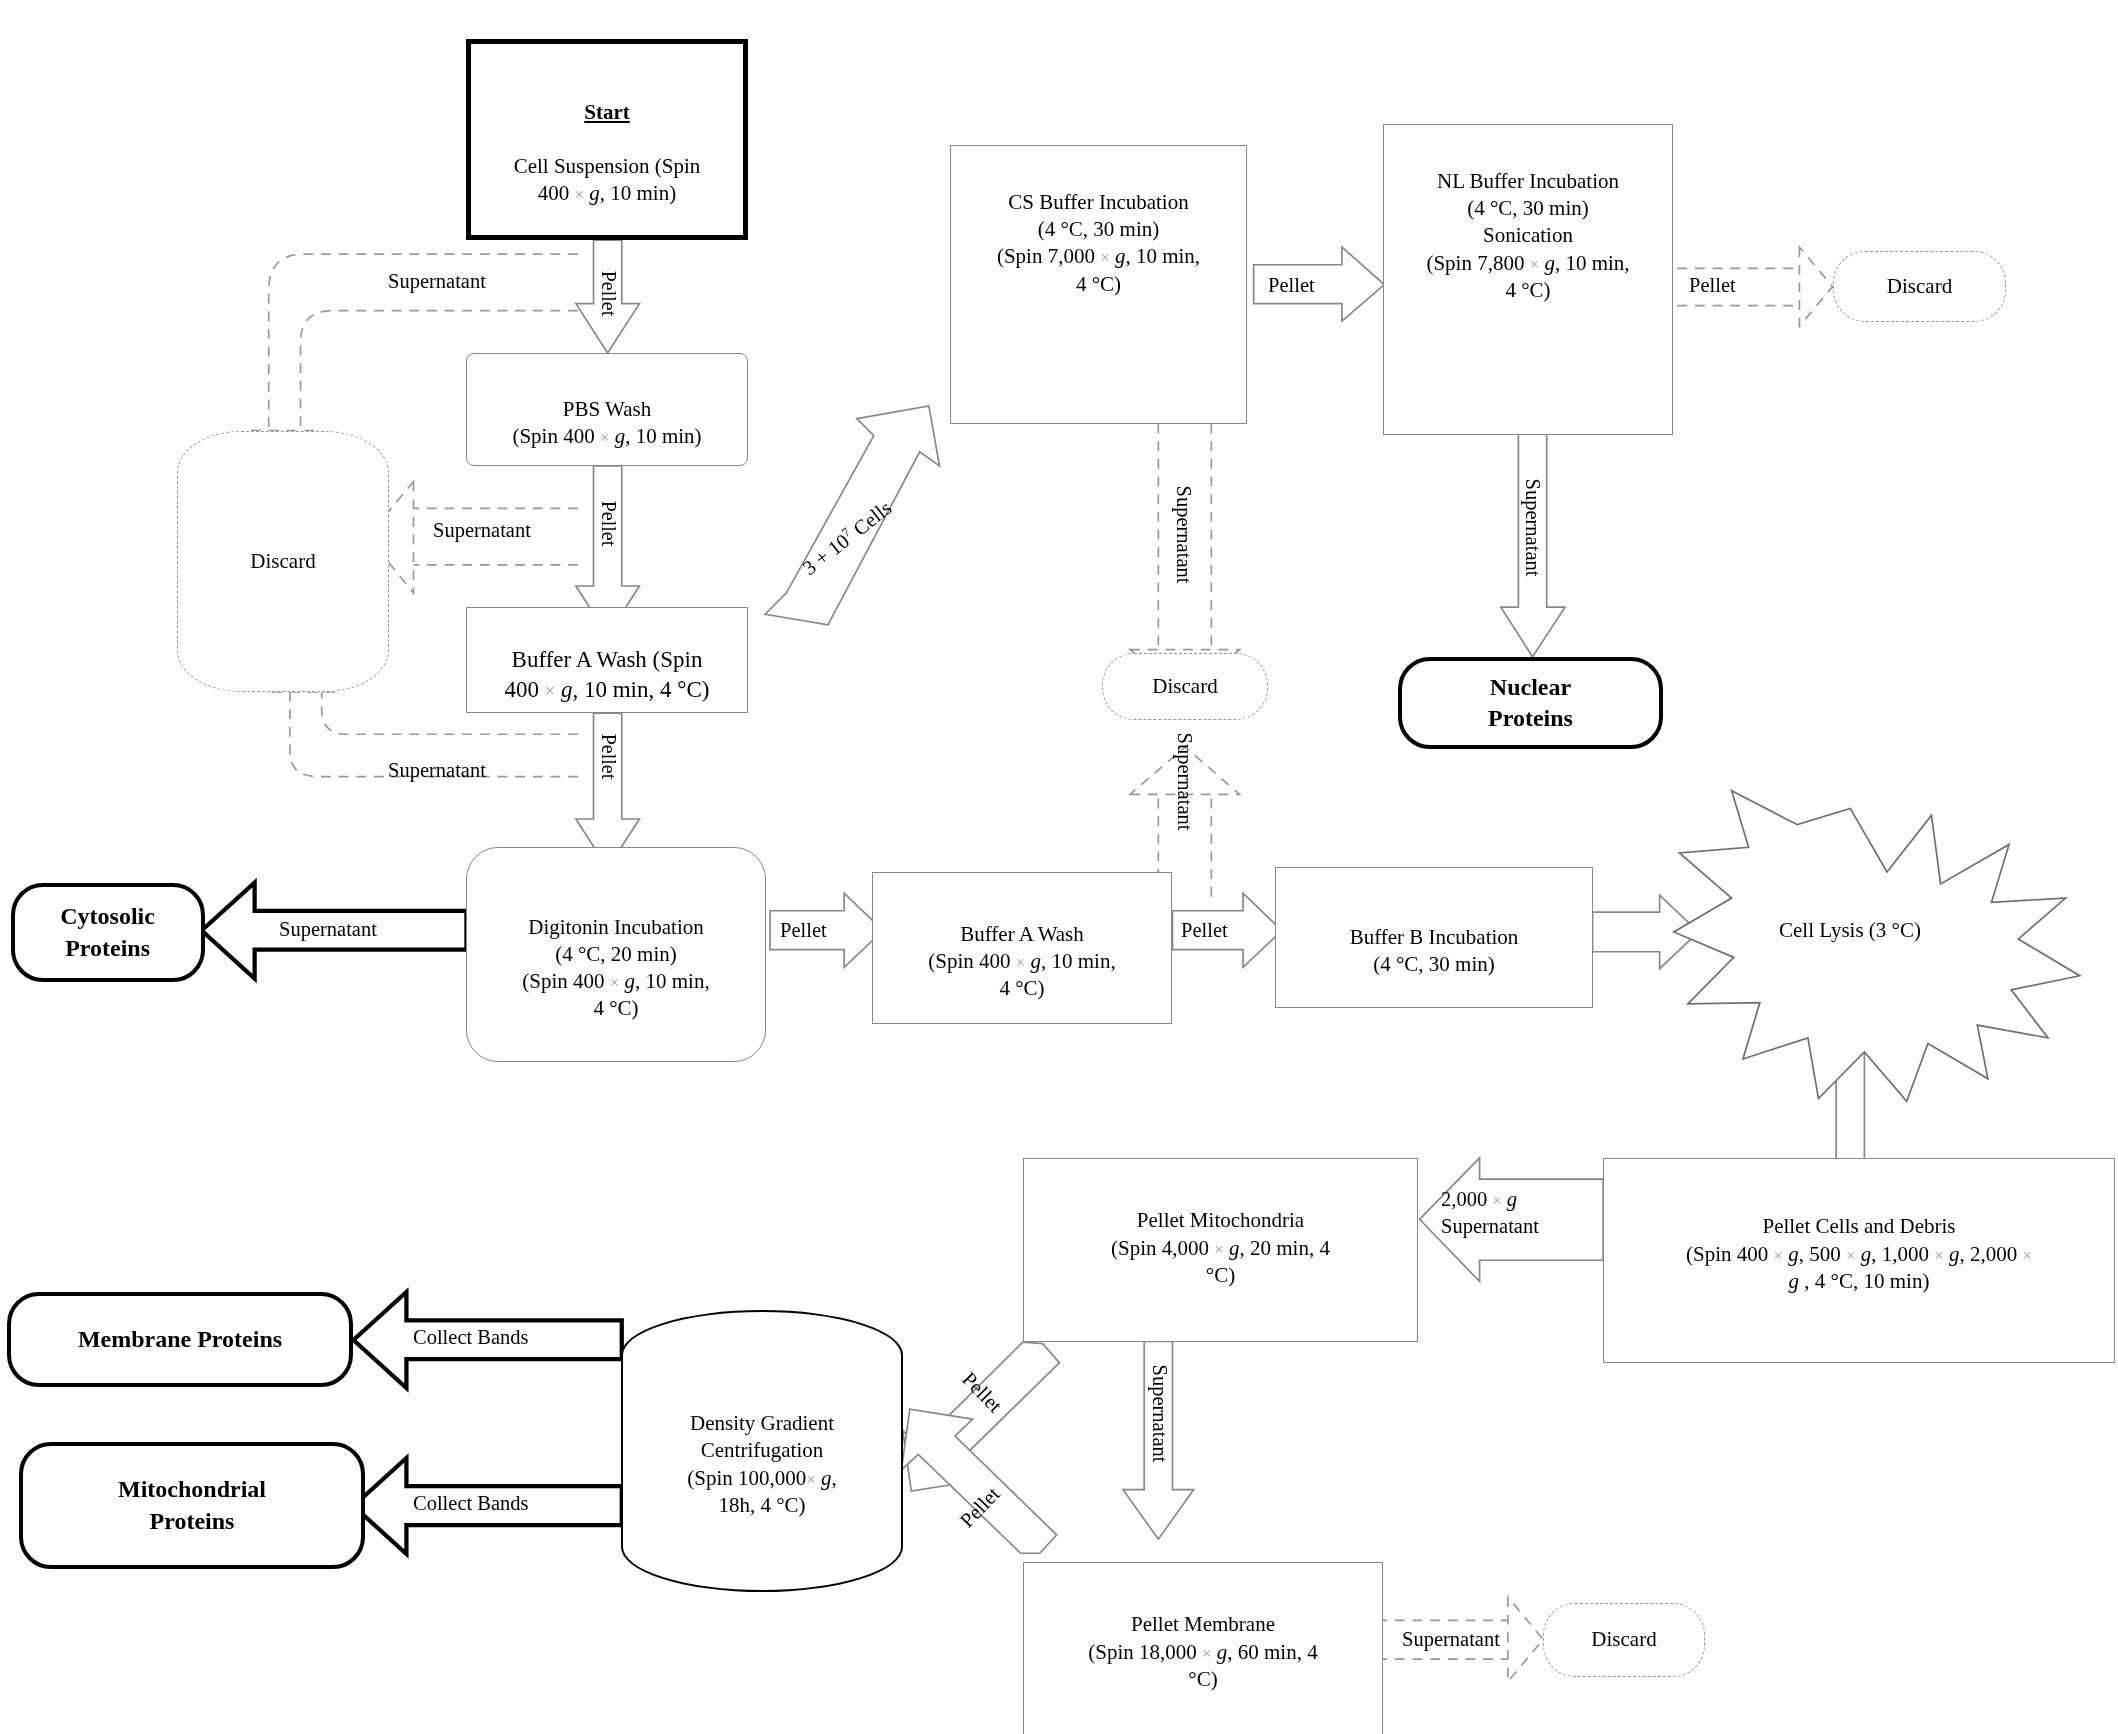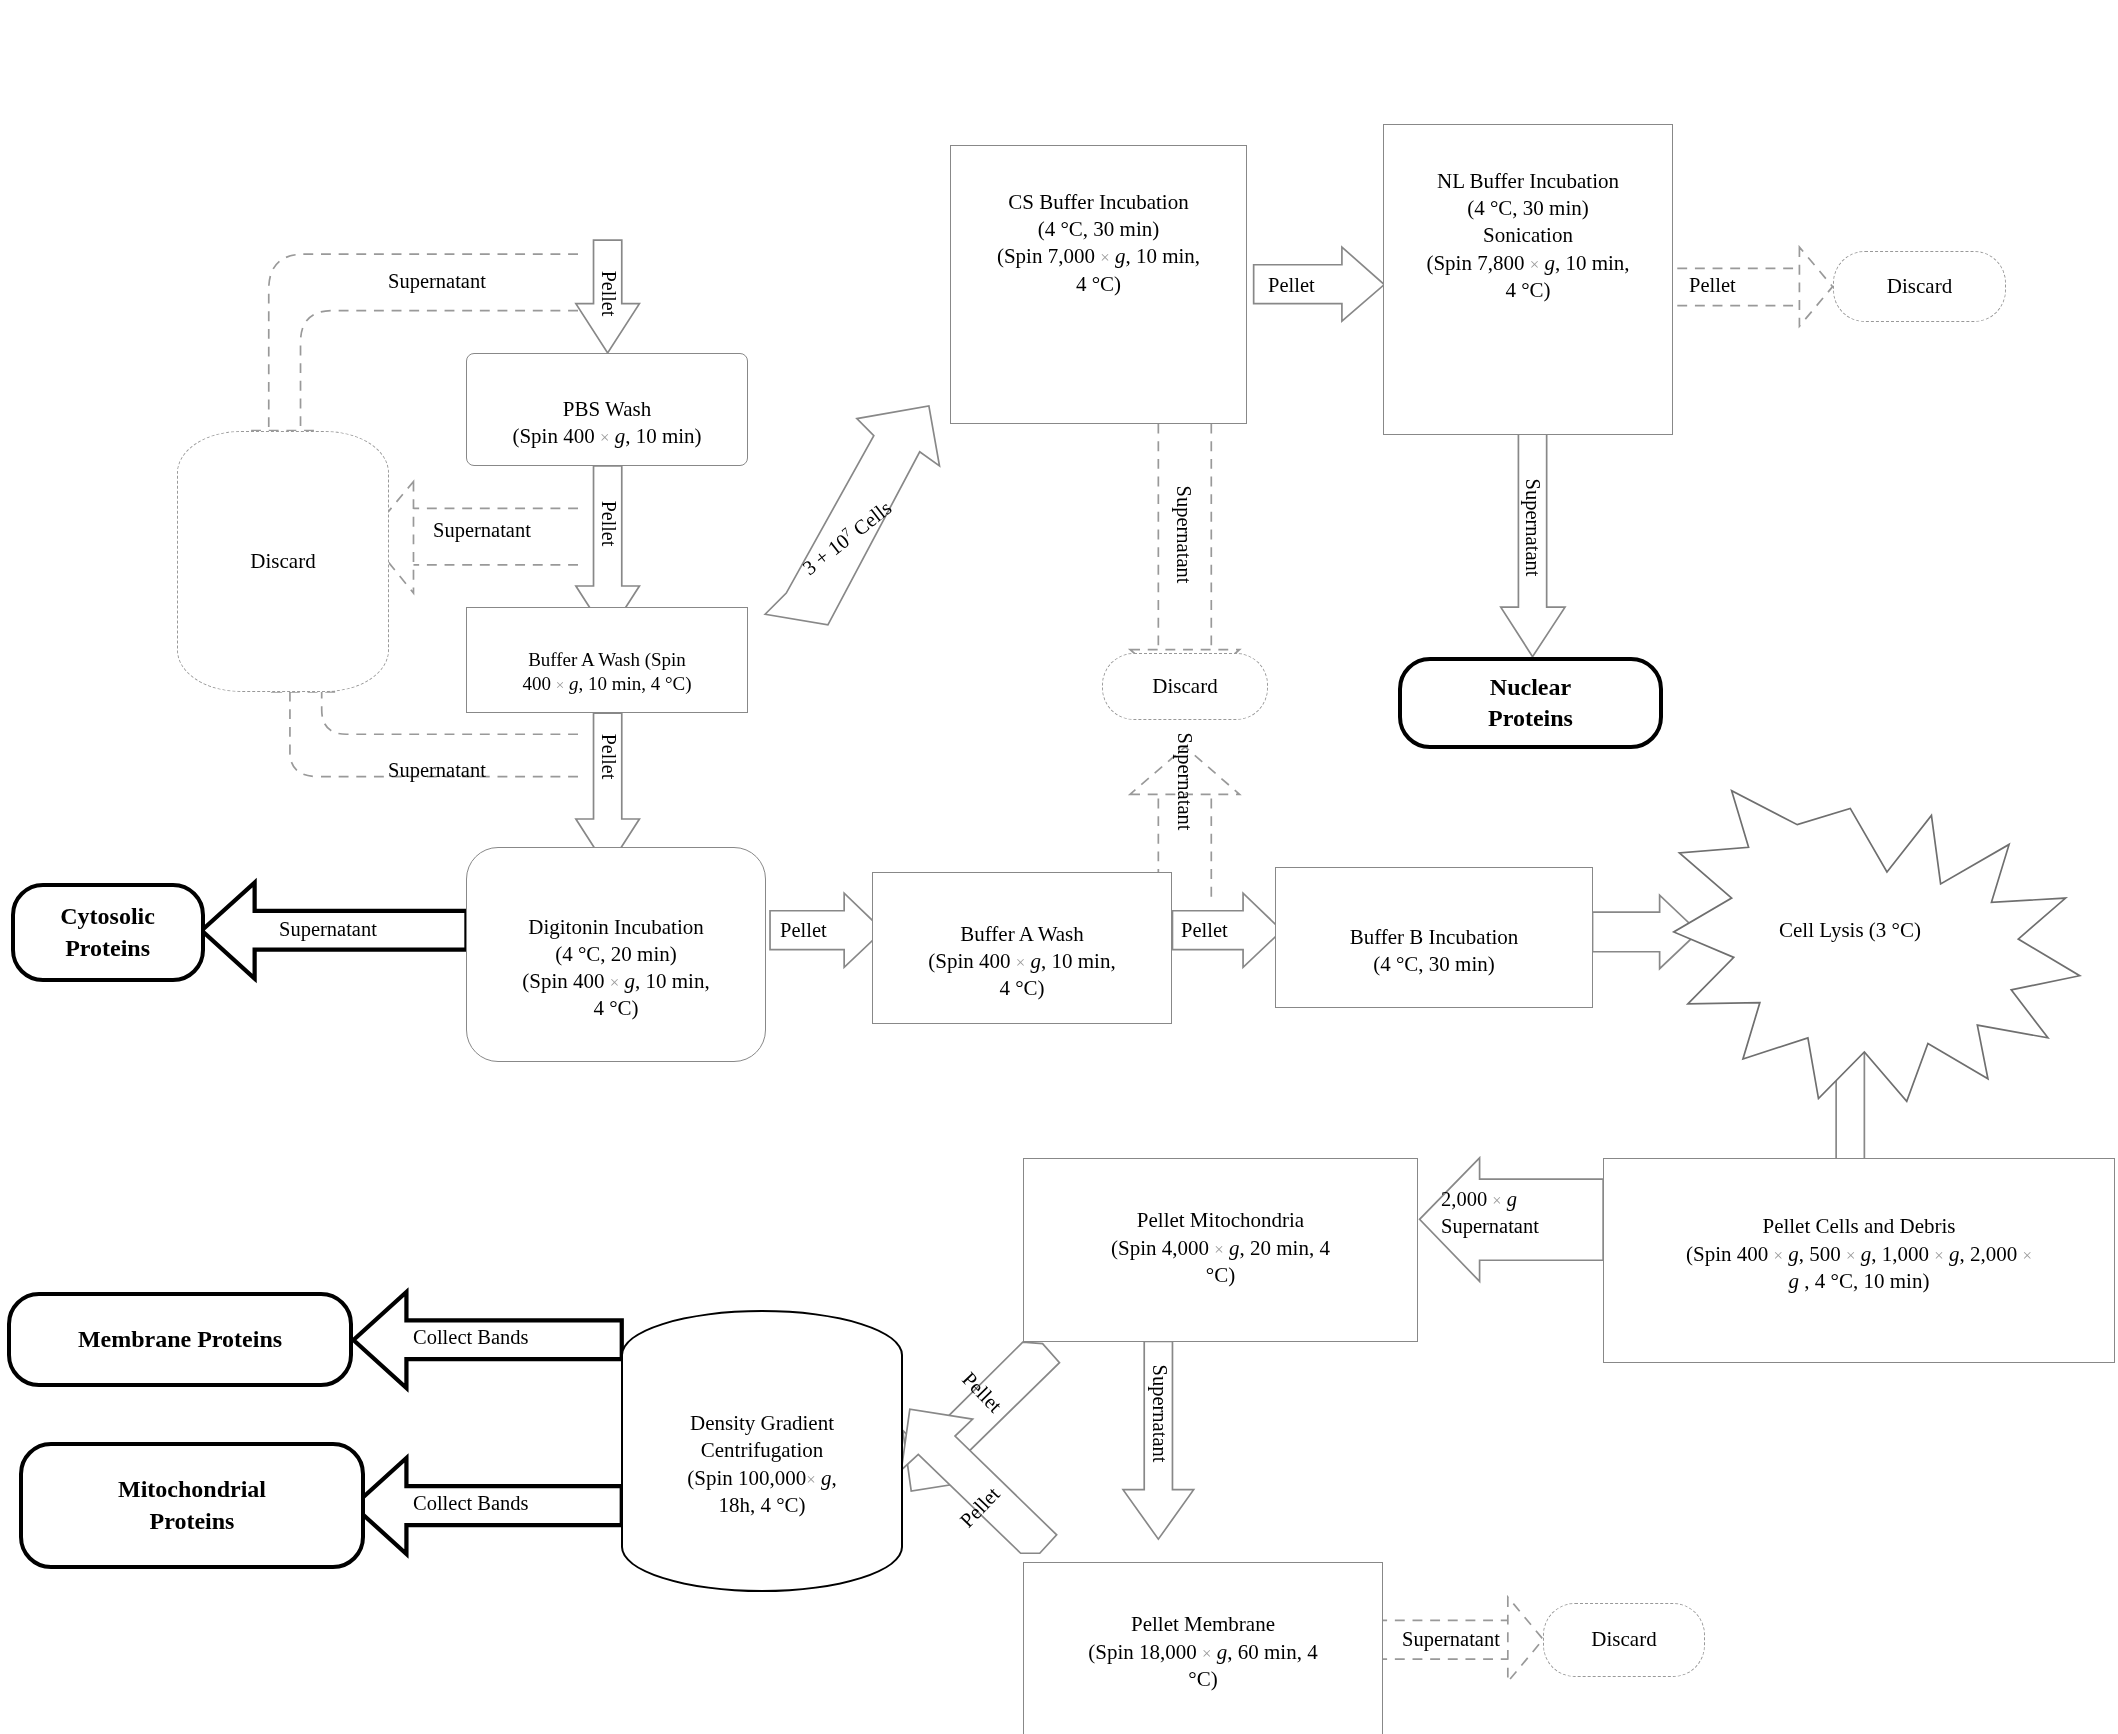--- a/index.html
+++ b/index.html
@@ -115,29 +115,35 @@
       <path d="M 1950,2350 L 2135,2350"></path>
       <polygon points="2135,2262 2135,2382 2185,2322"></polygon>
     </g>
 
     <polygon class="star" fill="#ffffff" stroke="#6f6f6f" stroke-width="2.4" points="2620,1145 2672,1235 2735,1155 2748,1252 2845,1196 2820,1278 2925,1272 2858,1330
               2945,1382 2848,1402 2900,1470 2800,1452 2815,1528 2730,1478 2700,1560 2640,1490
               2575,1556 2560,1470 2468,1500 2492,1420 2390,1422 2455,1356 2370,1320 2452,1272
               2378,1208 2476,1200 2452,1120 2545,1168"></polygon>
   </svg>
 
+  <div class="node rect-heavy" style="left:466px;top:39px;width:282px;height:201px;">
+    <div class="txt" style="font-size:21px;">
+      <span class="bold under">Start</span><br>
+      <span>Cell Suspension  (Spin<br>400 <span class="mul">×</span> <span class="ital">g</span>, 10 min)</span>
+    </div>
+  </div>
 
   <div class="node rect" style="left:466px;top:353px;width:282px;height:113px;border-radius:8px;">
     <div class="txt" style="font-size:21px;">
       PBS Wash<br>(Spin 400 <span class="mul">×</span> <span class="ital">g</span>, 10 min)
     </div>
   </div>
 
   <div class="node rect" style="left:466px;top:607px;width:282px;height:106px;">
-    <div class="txt" style="font-size:19px;">
+    <div class="txt" style="font-size:23px;">
       Buffer A Wash (Spin<br>400 <span class="mul">×</span> <span class="ital">g</span>, 10 min, 4 °C)
     </div>
   </div>
 
   <div class="node dash-tall" style="left:177px;top:431px;width:212px;height:261px;">
     <div class="txt" style="font-size:21px;">Discard</div>
   </div>
 
   <div class="node rect" style="left:950px;top:145px;width:297px;height:279px;">
     <div class="txt" style="font-size:21px;align-self:flex-start;margin-top:15.5px;">

